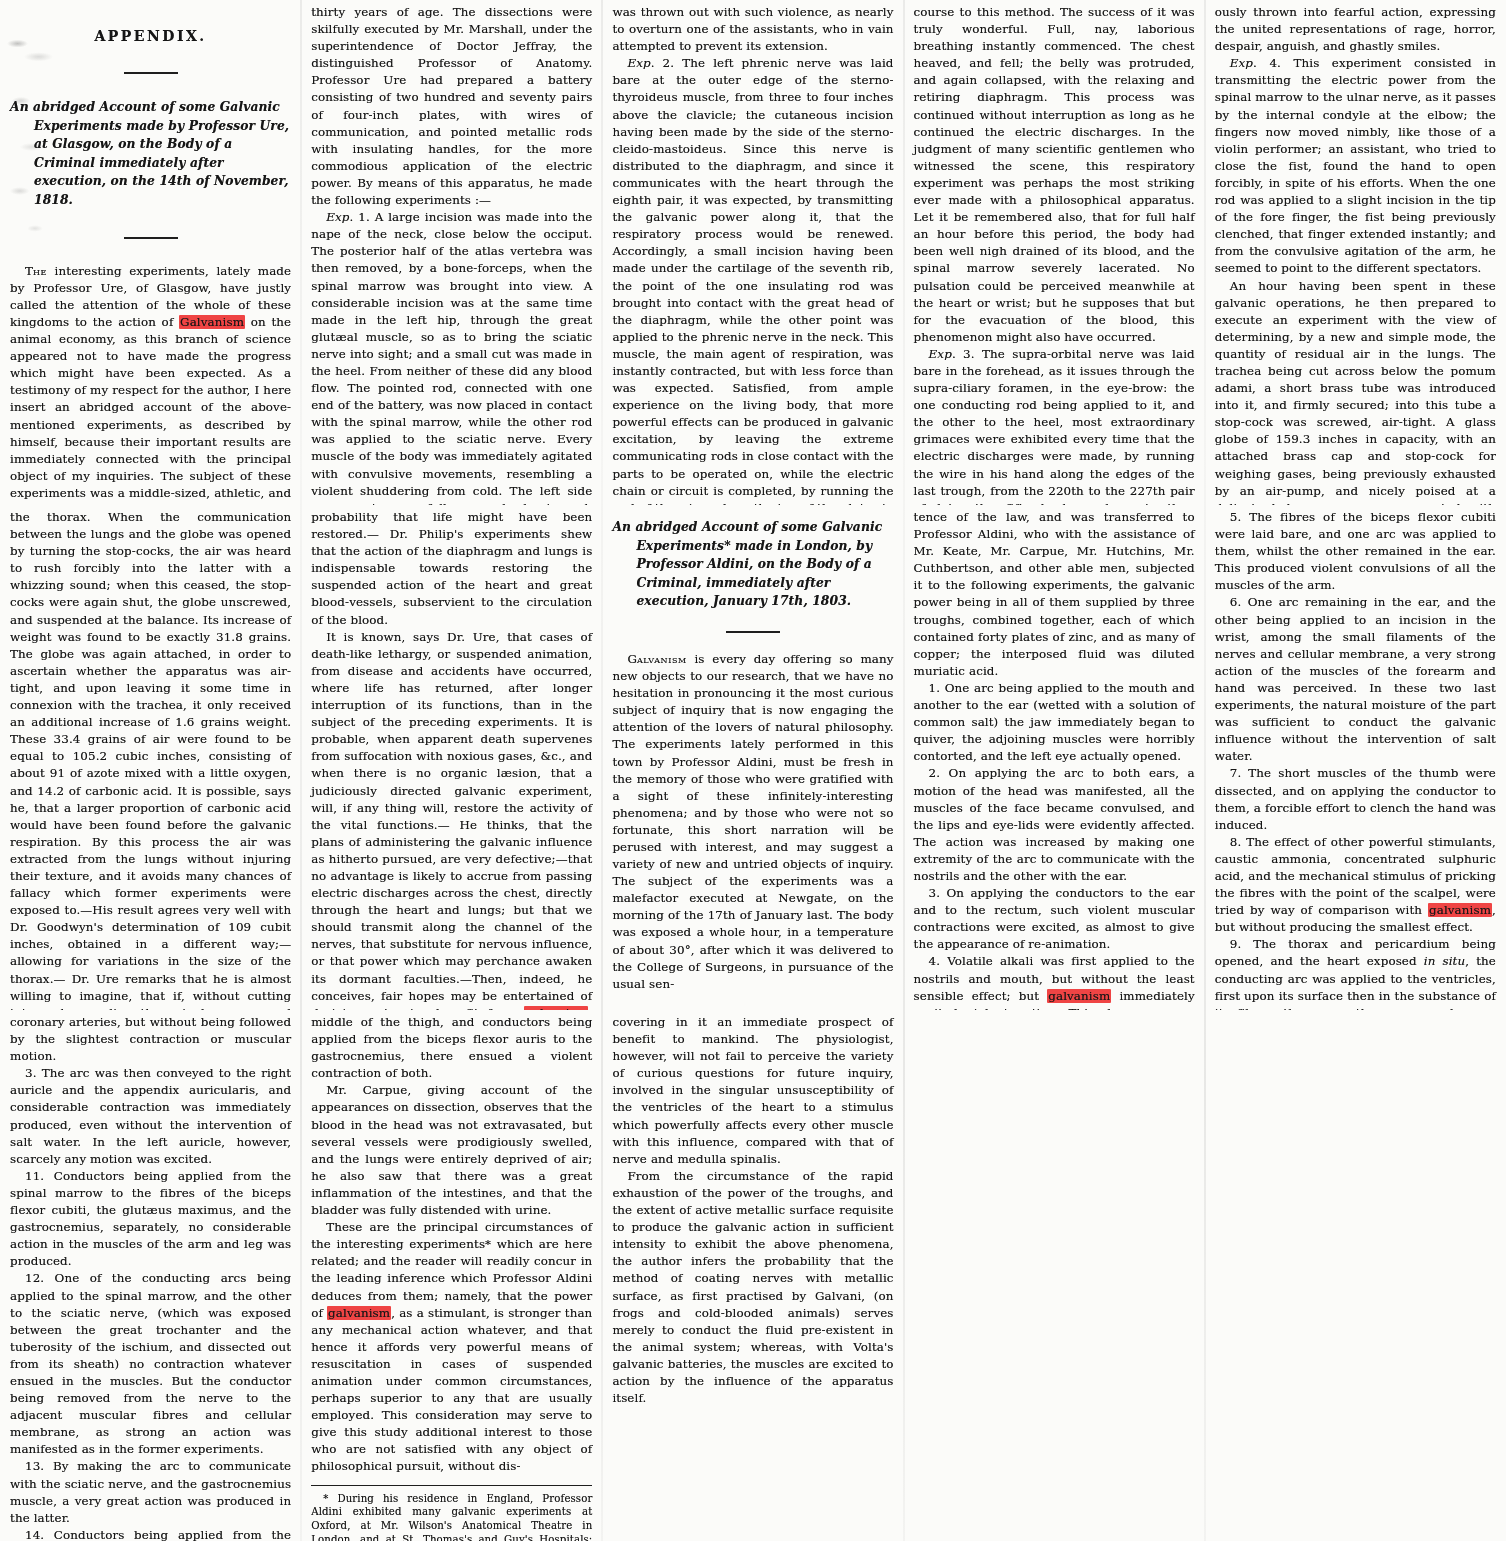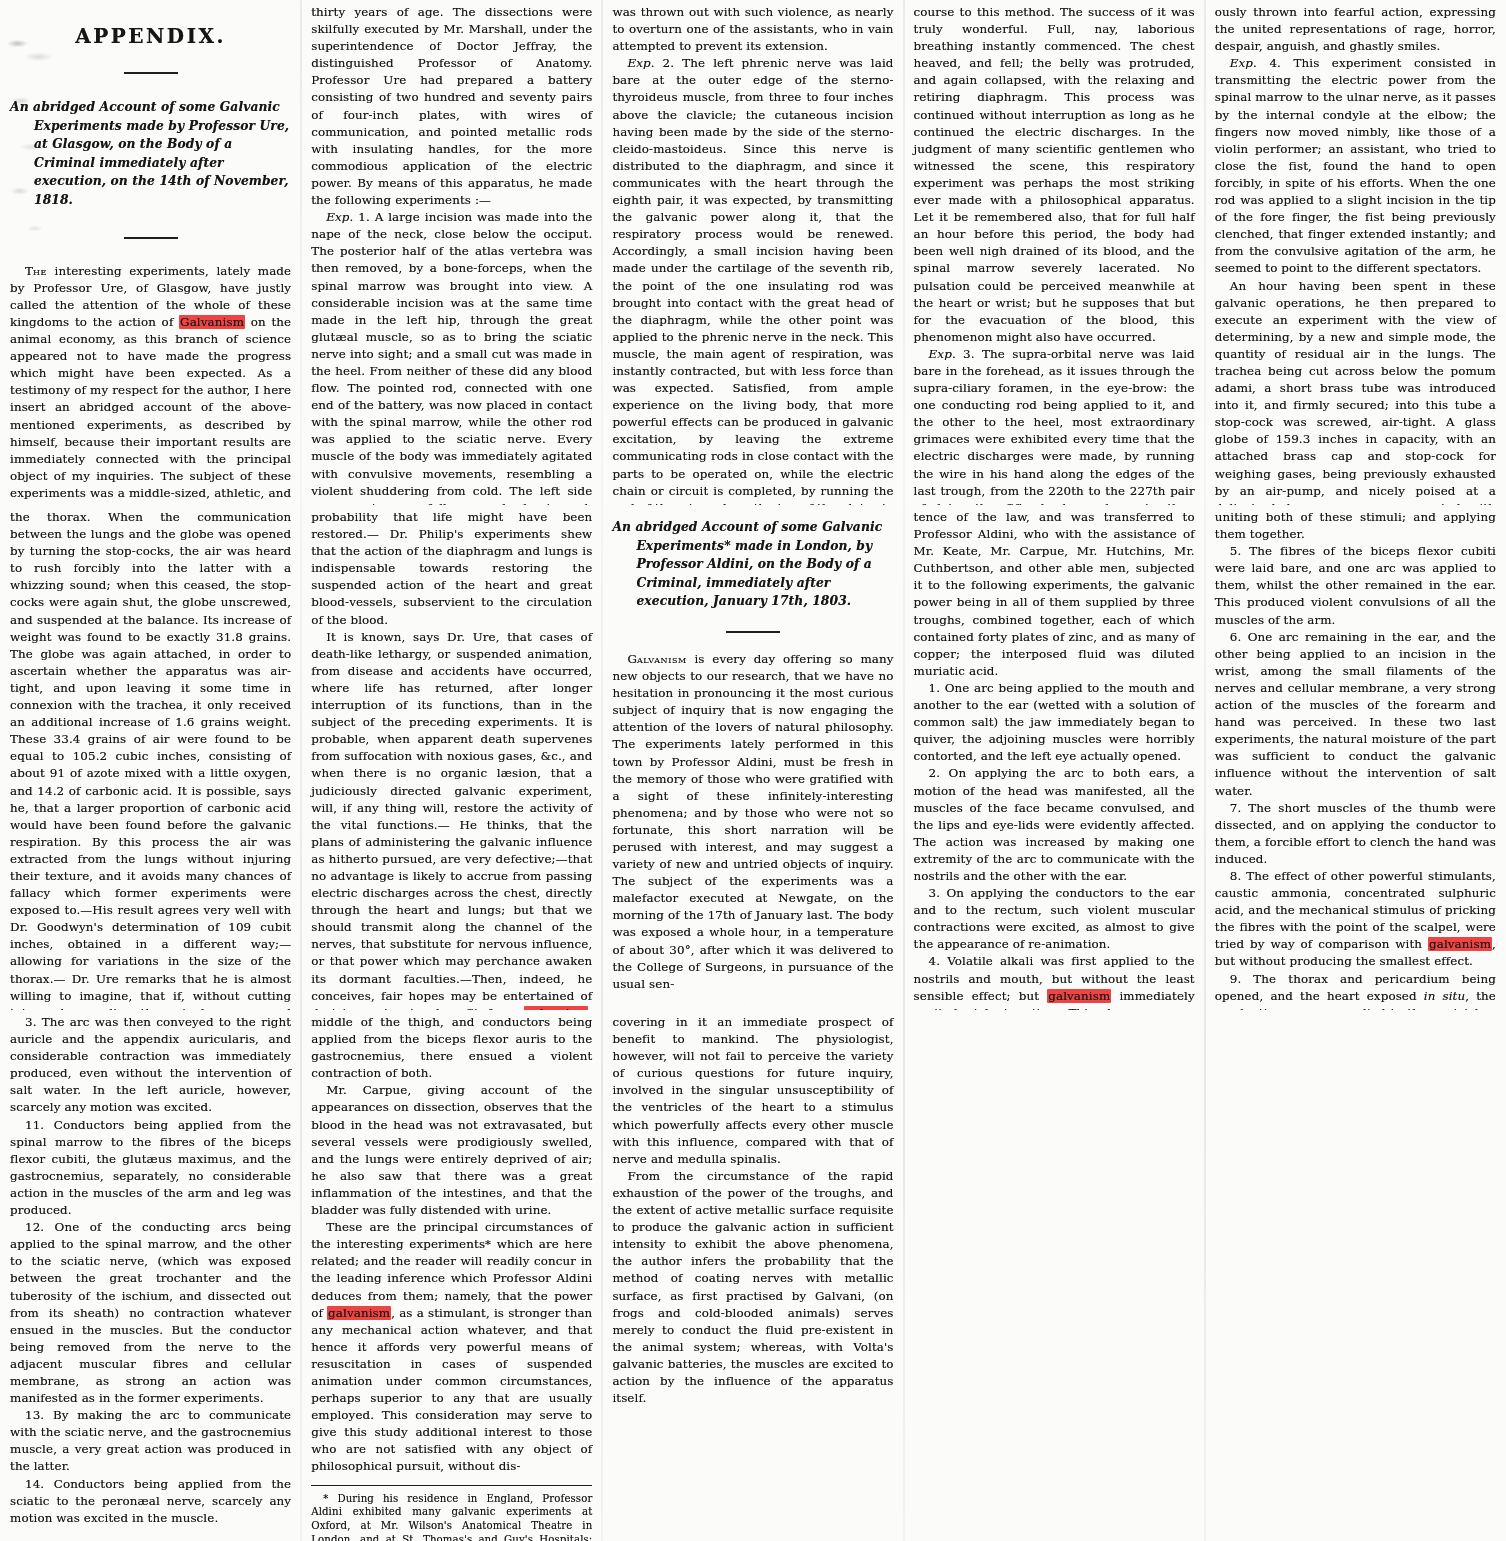--- a/index.html
+++ b/index.html
@@ -25,21 +25,21 @@
     font-size:11.9px;
     line-height:17.1px;
     letter-spacing:0.1px;
     text-shadow:0 0 0.5px rgba(20,20,20,0.55);
   }
   .para { margin:0; text-indent:15px; }
   .para.noind { text-indent:0; }
   .title {
     text-align:center;
     font-weight:bold;
-    font-size:20px;
+    font-size:14px;
     letter-spacing:2.5px;
     margin-top:24px;
     text-indent:0;
   }
   .rule {
     width:54px; height:0;
     border-top:2.2px solid #1e1e1e;
     margin:27px auto 24px auto;
   }
   .subhead {
@@ -131,28 +131,28 @@
         <p class="para">G<span class="sc">alvanism</span> is every day offering so many new objects to our research, that we have no hesitation in pronouncing it the most curious subject of inquiry that is now engaging the attention of the lovers of natural philosophy. The experiments lately performed in this town by Professor Aldini, must be fresh in the memory of those who were gratified with a sight of these infinitely-interesting phenomena; and by those who were not so fortunate, this short narration will be perused with interest, and may suggest a variety of new and untried objects of inquiry. The subject of the experiments was a malefactor executed at Newgate, on the morning of the 17th of January last. The body was exposed a whole hour, in a temperature of about 30°, after which it was delivered to the College of Surgeons, in pursuance of the usual sen-</p>
       </div>
       <div class="cell r2c4">
         <p class="para noind">tence of the law, and was transferred to Professor Aldini, who with the assistance of Mr. Keate, Mr. Carpue, Mr. Hutchins, Mr. Cuthbertson, and other able men, subjected it to the following experiments, the galvanic power being in all of them supplied by three troughs, combined together, each of which contained forty plates of zinc, and as many of copper; the interposed fluid was diluted muriatic acid.</p>
         <p class="para">1. One arc being applied to the mouth and another to the ear (wetted with a solution of common salt) the jaw immediately began to quiver, the adjoining muscles were horribly contorted, and the left eye actually opened.</p>
         <p class="para">2. On applying the arc to both ears, a motion of the head was manifested, all the muscles of the face became convulsed, and the lips and eye-lids were evidently affected. The action was increased by making one extremity of the arc to communicate with the nostrils and the other with the ear.</p>
         <p class="para">3. On applying the conductors to the ear and to the rectum, such violent muscular contractions were excited, as almost to give the appearance of re-animation.</p>
         <p class="para">4. Volatile alkali was first applied to the nostrils and mouth, but without the least sensible effect; but <span class="hl">galvanism</span> immediately excited violent action. This, however, was still more increased by</p>
       </div>
       <div class="cell r2c5">
-        <p class="para noind">uniting both of these stimuli; and applying them together.</p>
         <p class="para">5. The fibres of the biceps flexor cubiti were laid bare, and one arc was applied to them, whilst the other remained in the ear. This produced violent convulsions of all the muscles of the arm.</p>
         <p class="para">6. One arc remaining in the ear, and the other being applied to an incision in the wrist, among the small filaments of the nerves and cellular membrane, a very strong action of the muscles of the forearm and hand was perceived. In these two last experiments, the natural moisture of the part was sufficient to conduct the galvanic influence without the intervention of salt water.</p>
         <p class="para">7. The short muscles of the thumb were dissected, and on applying the conductor to them, a forcible effort to clench the hand was induced.</p>
         <p class="para">8. The effect of other powerful stimulants, caustic ammonia, concentrated sulphuric acid, and the mechanical stimulus of pricking the fibres with the point of the scalpel, were tried by way of comparison with <span class="hl">galvanism</span>, but without producing the smallest effect.</p>
         <p class="para">9. The thorax and pericardium being opened, and the heart exposed <i>in situ</i>, the conducting arc was applied to the ventricles, first upon its surface then in the substance of its fibres, then upon the carneæ columnæ, and the septum ventriculorum; and, lastly, in the course of the nerves by the</p>
       </div>
       <div class="cell r3c1">
+        <p class="para noind">coronary arteries, but without being followed by the slightest contraction or muscular motion.</p>
         <p class="para">3. The arc was then conveyed to the right auricle and the appendix auricularis, and considerable contraction was immediately produced, even without the intervention of salt water. In the left auricle, however, scarcely any motion was excited.</p>
         <p class="para">11. Conductors being applied from the spinal marrow to the fibres of the biceps flexor cubiti, the glutæus maximus, and the gastrocnemius, separately, no considerable action in the muscles of the arm and leg was produced.</p>
         <p class="para">12. One of the conducting arcs being applied to the spinal marrow, and the other to the sciatic nerve, (which was exposed between the great trochanter and the tuberosity of the ischium, and dissected out from its sheath) no contraction whatever ensued in the muscles. But the conductor being removed from the nerve to the adjacent muscular fibres and cellular membrane, as strong an action was manifested as in the former experiments.</p>
         <p class="para">13. By making the arc to communicate with the sciatic nerve, and the gastrocnemius muscle, a very great action was produced in the latter.</p>
         <p class="para">14. Conductors being applied from the sciatic to the peronæal nerve, scarcely any motion was excited in the muscle.</p>
       </div>
       <div class="cell r3c2">
         <p class="para noind">middle of the thigh, and conductors being applied from the biceps flexor auris to the gastrocnemius, there ensued a violent contraction of both.</p>
         <p class="para">Mr. Carpue, giving account of the appearances on dissection, observes that the blood in the head was not extravasated, but several vessels were prodigiously swelled, and the lungs were entirely deprived of air; he also saw that there was a great inflammation of the intestines, and that the bladder was fully distended with urine.</p>
         <p class="para">These are the principal circumstances of the interesting experiments* which are here related; and the reader will readily concur in the leading inference which Professor Aldini deduces from them; namely, that the power of <span class="hl">galvanism</span>, as a stimulant, is stronger than any mechanical action whatever, and that hence it affords very powerful means of resuscitation in cases of suspended animation under common circumstances, perhaps superior to any that are usually employed. This consideration may serve to give this study additional interest to those who are not satisfied with any object of philosophical pursuit, without dis-</p>

